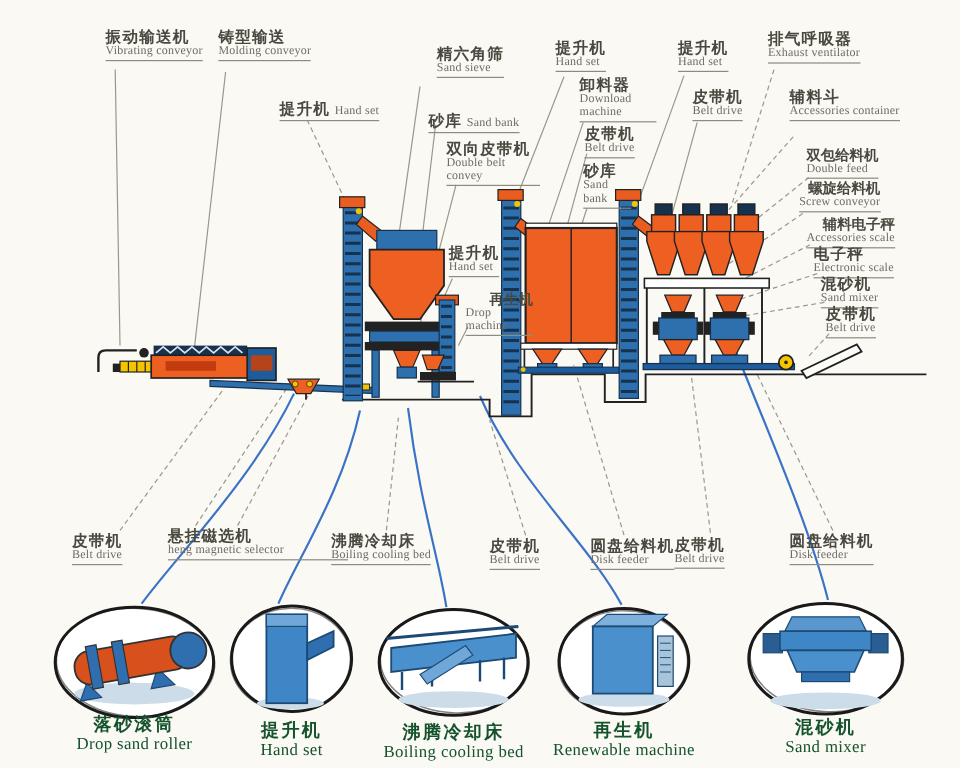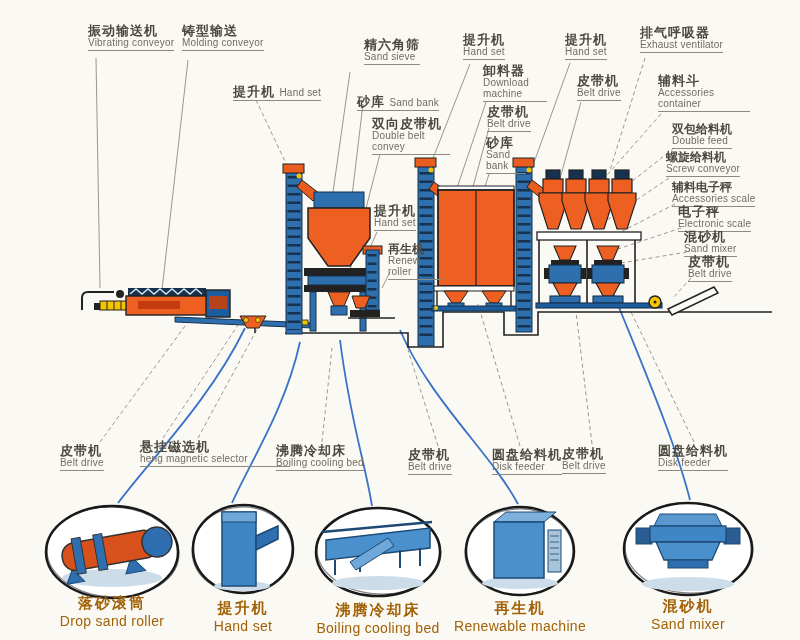--- a/index.html
+++ b/index.html
@@ -1,28 +1,28 @@
 <!DOCTYPE html>
 <html><head>
 <meta charset="utf-8">
 <style>
   html,body{margin:0;padding:0;background:#fff;}
   .stage{
     position:relative;width:800px;height:640px;background:#fbf9f3;
-    font-family:Liberation Sans, sans-serif;overflow:hidden;
+    font-family:Liberation Serif, serif;overflow:hidden;
   }
   .stage svg{position:absolute;left:0;top:0;}
   .lbl{position:absolute;color:#4c4b45;line-height:1.08;z-index:3;}
   .lbl .zh{font-size:13px;font-weight:bold;letter-spacing:1px;color:#4a493f;}
   .lbl .en{font-size:10px;color:#6e6d64;letter-spacing:.2px;}
-  .lbl.sm .zh{font-size:12px;letter-spacing:0;}
+  .lbl.sm .zh{font-size:12px;letter-spacing:0;text-align:right;}
   .lbl.u{border-bottom:1px solid #8d8b80;padding-bottom:1px;}
   .lbl.inline .zh,.lbl.inline .en{display:inline;}
   .lbl.ctr{text-align:left;}
-  .cap{position:absolute;text-align:center;transform:translateX(-50%);z-index:3;color:#a16207;}
+  .cap{position:absolute;text-align:center;transform:translateX(-50%);z-index:3;color:#14532d;}
   .cap .zh{font-size:15px;font-weight:bold;letter-spacing:2px;}
   .cap .en{font-size:14px;letter-spacing:.3px;}
 </style>
 </head>
 <body>
 
 <div class="stage">
 
 <svg width="800" height="640" viewBox="0 0 800 640">
 
@@ -285,21 +285,21 @@
   <div class="lbl u" style="left:486px;top:136px;width:40px">
     <div class="zh">砂库</div>
     <div class="en">Sand bank</div>
   </div>
   <div class="lbl u" style="left:374px;top:204px">
     <div class="zh">提升机</div>
     <div class="en">Hand set</div>
   </div>
   <div class="lbl u sm" style="left:388px;top:243px;width:56px">
     <div class="zh">再生机</div>
-    <div class="en">Renew roller</div>
+    <div class="en">Drop machine</div>
   </div>
   <div class="lbl u" style="left:565px;top:33px">
     <div class="zh">提升机</div>
     <div class="en">Hand set</div>
   </div>
   <div class="lbl u" style="left:577px;top:74px">
     <div class="zh">皮带机</div>
     <div class="en">Belt drive</div>
   </div>
   <div class="lbl u" style="left:640px;top:26px">

